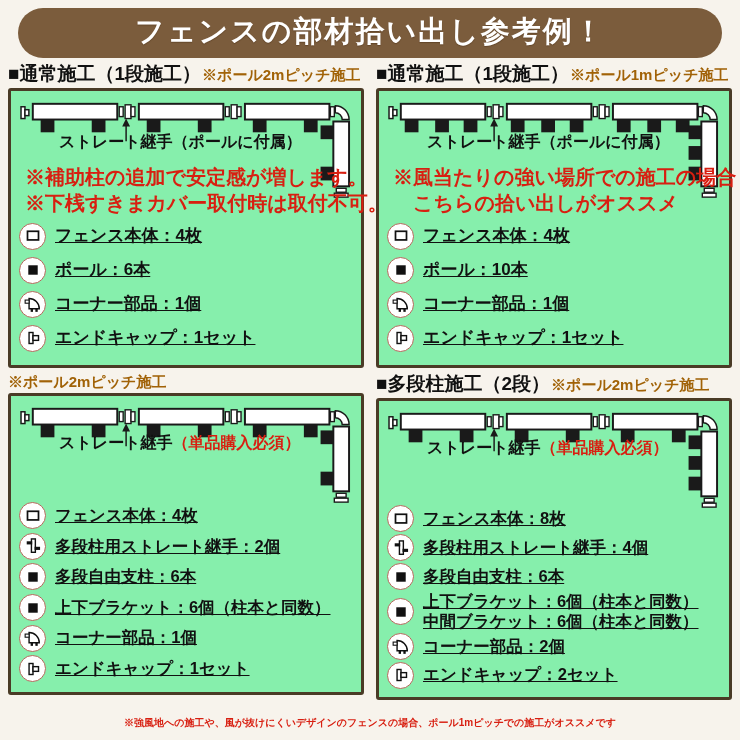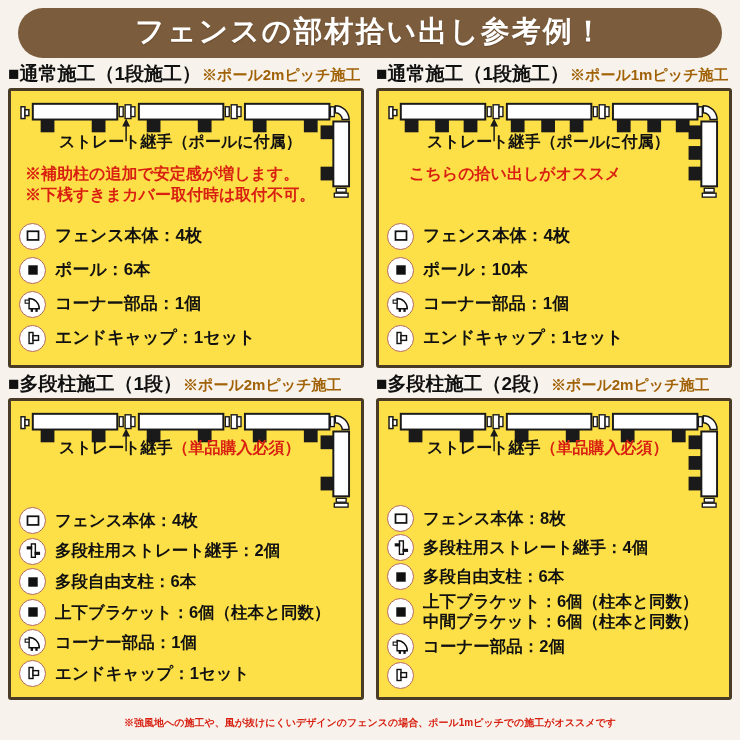--- a/index.html
+++ b/index.html
@@ -32,52 +32,52 @@
   .quad{display:flex;flex-direction:column;}
   .panel-heading{
     display:flex;align-items:baseline;gap:1px;
     font-size:19px;line-height:1.2;
     padding:3px 0 2px 0;white-space:nowrap;
   }
   .panel-heading .red-note{font-size:15px;color:#a16207;}
   .box{
     border:3px solid #4a3b26;
     border-radius:3px;
-    background:#fde047;
+    background:#86efac;
     padding:3px 6px 4px 6px;
     box-sizing:border-box;
     display:flex;flex-direction:column;
   }
   .quad.top .box{height:280px;}
   .quad.bottom .box{height:302px;justify-content:center;}
   .diagram{position:relative;overflow:visible;flex:0 0 auto;z-index:1;}
   .quad.top .diagram{height:120px;}
   .quad.bottom .diagram{height:98px;}
   .fence-svg{position:absolute;top:0;left:0;pointer-events:none;}
   .joint-label{
     position:absolute;left:42px;top:38px;
     font-size:16px;white-space:nowrap;color:#111;
   }
   .quad.bottom .joint-label{top:34px;}
   .joint-label .red{color:#d81f11;}
   .diagram-notes{
     position:absolute;left:8px;top:70px;
-    color:#d81f11;font-size:16px;line-height:1.3;white-space:nowrap;
+    color:#d81f11;font-size:20px;line-height:1.3;white-space:nowrap;
   }
   .quad.bottom .diagram-notes{top:56px;}
   .diagram-notes .indent{padding-left:1em;}
   .parts-list{display:flex;flex-direction:column;justify-content:space-evenly;flex:1 1 auto;padding:2px 0 2px 2px;}
   .item{display:flex;align-items:center;gap:9px;}
   .icon-circle{
     width:27px;height:27px;flex:0 0 auto;
     border:1.6px solid #b5685c;border-radius:50%;
     display:flex;align-items:center;justify-content:center;
     background:#fff;box-sizing:border-box;
   }
-  .item-label{font-size:17px;line-height:1.18;white-space:nowrap;}
+  .item-label{font-size:17px;line-height:1.18;white-space:nowrap;text-decoration:underline;}
   .quad.bottom .item-label{font-size:16.5px;}
   .footer-note{
     margin-top:auto;
     color:#d81f11;font-size:10px;
     text-align:center;
     padding:6px 2px 10px 2px;
     white-space:nowrap;
   }
 </style>
 </head>
@@ -213,20 +213,21 @@
               <rect x="309" y="32" width="13" height="14" fill="#1a1a1a"></rect>
               <rect x="309" y="53" width="13" height="14" fill="#1a1a1a"></rect>
               <rect x="309" y="74" width="13" height="14" fill="#1a1a1a"></rect>
               <rect x="325" y="96" width="10" height="4" fill="#fff" stroke="#1a1a1a" stroke-width="1.4"></rect>
               <rect x="323" y="101" width="14" height="4" fill="#fff" stroke="#1a1a1a" stroke-width="1.4"></rect>
               <line x1="111" y1="30" x2="111" y2="48" stroke="#1a1a1a" stroke-width="1.5"></line>
               <path d="M111 25 l-4 8 h8 z" fill="#1a1a1a"></path>
             </svg>
           <div class="joint-label"><span>ストレート継手（ポールに付属）</span><span class="red"></span></div>
           <div class="diagram-notes">
+              <div>※風当たりの強い場所での施工の場合</div>
               <div class="indent">こちらの拾い出しがオススメ</div>
             </div>
         </div>
         <div class="parts-list">
             <div class="item">
               <span class="icon-circle">
                 <svg viewBox="0 0 28 28" width="22" height="22">
                   <rect x="7" y="8" width="14" height="11" fill="#fff" stroke="#111" stroke-width="2.2"></rect>
                 </svg>
               </span>
@@ -267,21 +268,20 @@
               <span class="item-label">
                 <div>エンドキャップ：1セット</div>
               </span>
             </div>
           </div>
       </div>
     </div>
 
     <div class="quad bottom">
       <div class="panel-heading">
-        <span>■多段柱施工（1段）</span>
         <span class="red-note">※ポール2mピッチ施工</span>
       </div>
       <div class="box">
         <div class="diagram">
           <svg class="fence-svg" width="340" height="110" viewBox="0 0 346 112">
               <rect x="4" y="13" width="4" height="12" fill="#fff" stroke="#1a1a1a" stroke-width="1.5"></rect>
               <rect x="8" y="16" width="4" height="6" fill="#fff" stroke="#1a1a1a" stroke-width="1.5"></rect>
               <rect x="16" y="10" width="86" height="16" fill="#fff" stroke="#1a1a1a" stroke-width="2"></rect>
               <rect x="24" y="26" width="14" height="13" fill="#1a1a1a"></rect>
               <rect x="76" y="26" width="14" height="13" fill="#1a1a1a"></rect>
@@ -476,20 +476,23 @@
                 <div>コーナー部品：2個</div>
               </span>
             </div>
             <div class="item">
               <span class="icon-circle">
                 <svg viewBox="0 0 28 28" width="22" height="22">
                   <rect x="9" y="7" width="5" height="14" fill="#fff" stroke="#111" stroke-width="1.8"></rect>
                   <rect x="14" y="11" width="7" height="6" fill="#fff" stroke="#111" stroke-width="1.8"></rect>
                 </svg>
               </span>
+              <span class="item-label">
+                <div>エンドキャップ：2セット</div>
+              </span>
             </div>
           </div>
       </div>
     </div>
 
   </div>
 
   <div class="footer-note">※強風地への施工や、風が抜けにくいデザインのフェンスの場合、ポール1mピッチでの施工がオススメです</div>
 
 </div>

